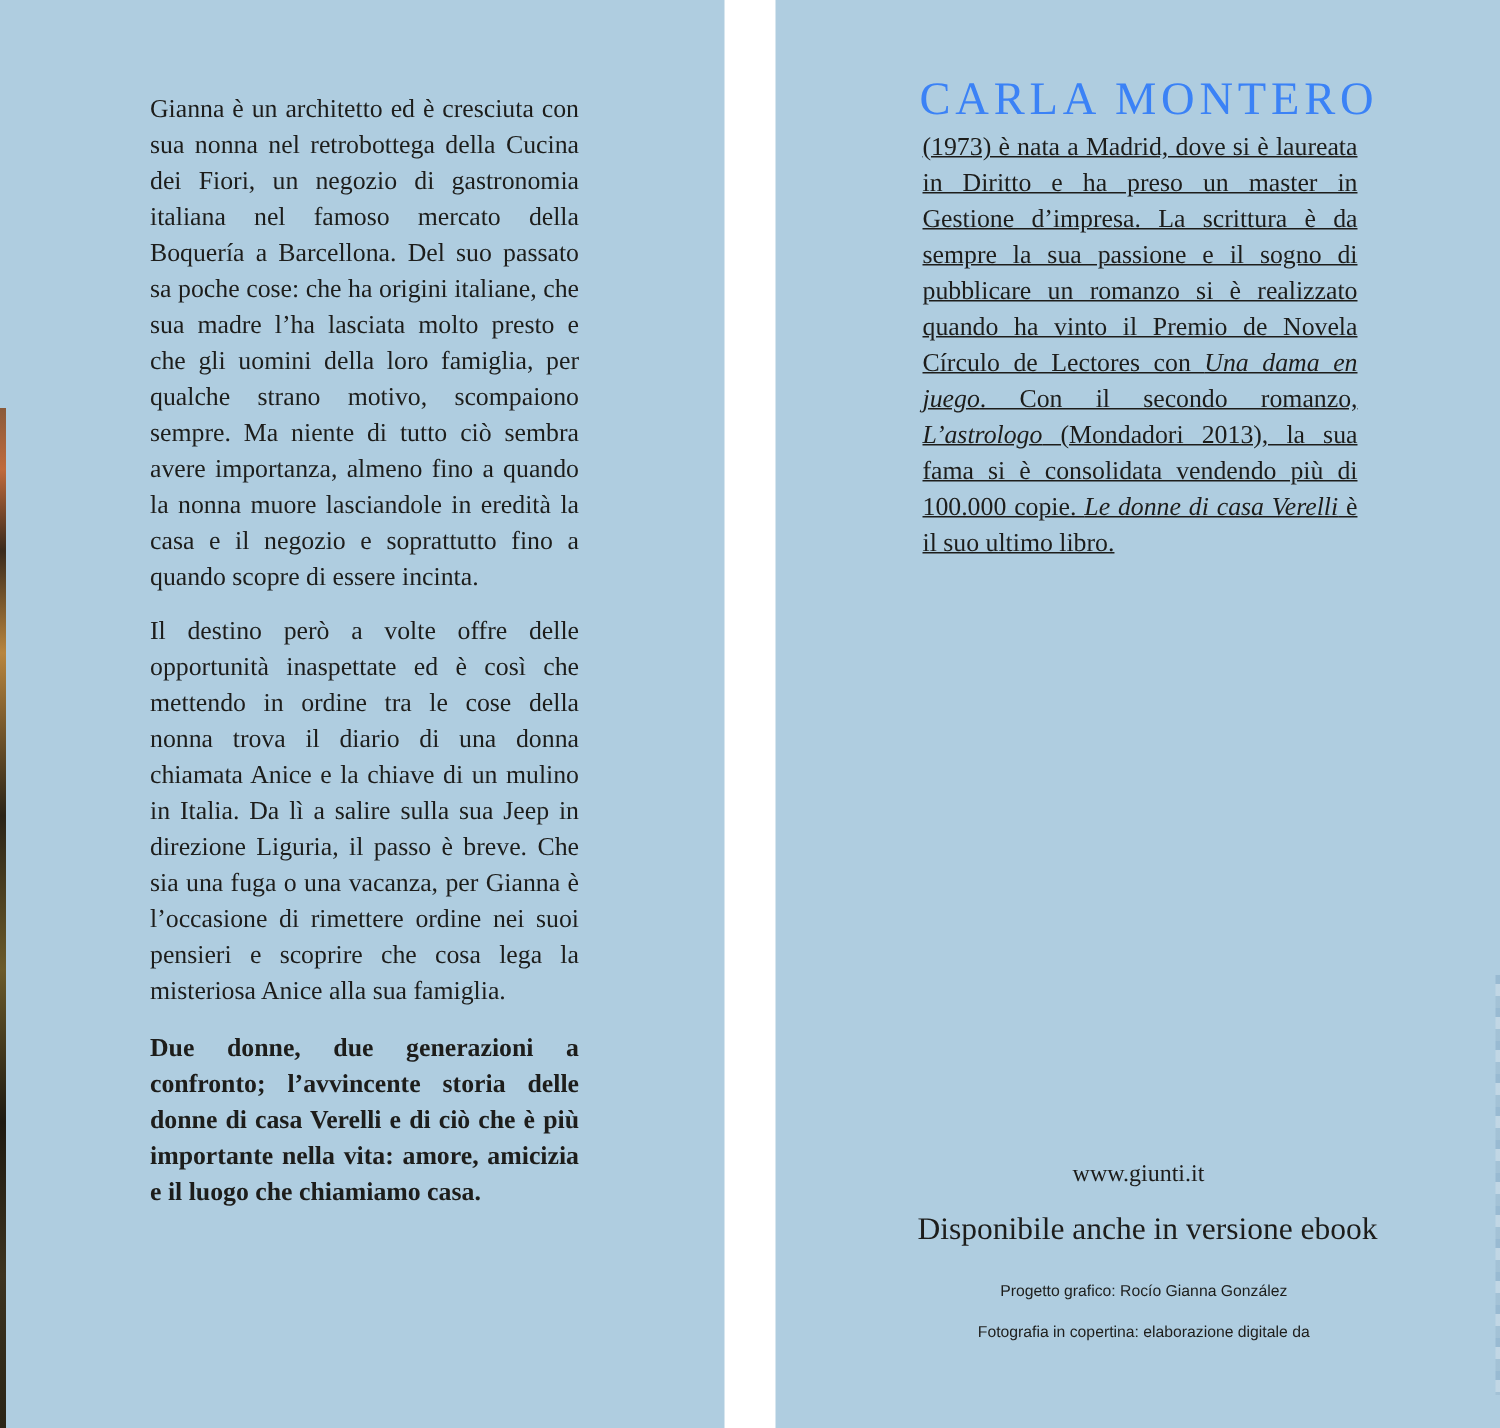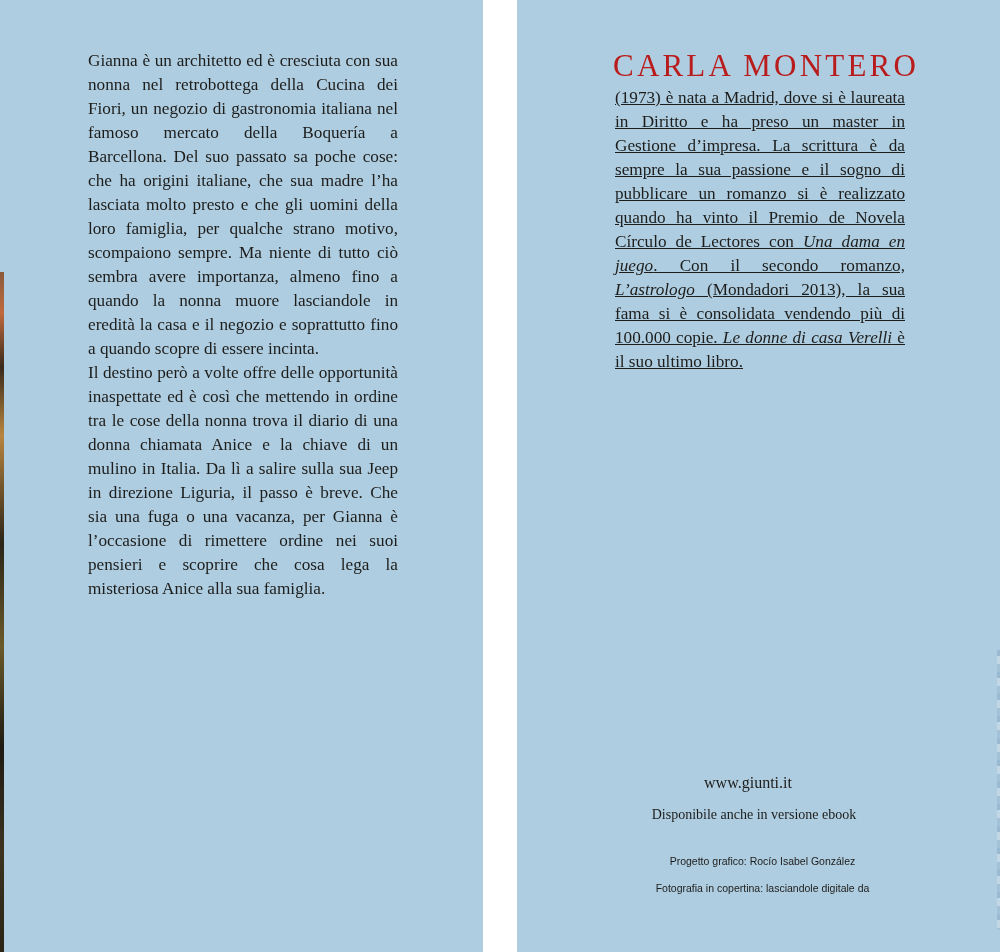--- a/index.html
+++ b/index.html
@@ -17,36 +17,36 @@
   .edge-noise {
     position: absolute; right: 0; top: 650px; width: 3px; height: 280px;
     background: repeating-linear-gradient(180deg, #8fb2cc 0 6px, #c9dbe7 6px 14px, #9ebdd2 14px 22px);
     opacity: 0.7;
   }
   .body-text {
     position: absolute; color: #1d1d1b; font-family: "Liberation Serif", "DejaVu Serif", serif;
     font-size: 17.2px; line-height: 24px; text-align: justify; hyphens: none;
   }
   .left-text { left: 88px; top: 49px; width: 310px; }
-  .left-text p { margin: 0; }
+  .left-text p { margin: 12px; }
   .left-text p.bold { font-weight: bold; margin-top: 14px; }
   .right-heading {
     position: absolute; left: 613px; top: 48px; width: 292px;
     font-family: "Liberation Serif", "DejaVu Serif", serif;
-    font-size: 31px; letter-spacing: 3.2px; color: #b91c1c; white-space: nowrap;
+    font-size: 31px; letter-spacing: 3.2px; color: #3b82f6; white-space: nowrap;
   }
   .right-text { left: 615px; top: 86px; width: 290px; text-decoration: underline; }
   .right-text p { margin: 0; }
   .right-text em { font-style: italic; }
   .center-line {
-    position: absolute; left: 517px; width: 454px; text-align: center; color: #1d1d1b;
+    position: absolute; left: 528px; width: 454px; text-align: center; color: #1d1d1b;
     font-family: "Liberation Serif", "DejaVu Serif", serif;
   }
   .web { top: 774px; font-size: 16px; padding-left: 8px; box-sizing: border-box; }
-  .ebook { top: 807px; font-size: 14px; padding-left: 20px; box-sizing: border-box; }
+  .ebook { top: 807px; font-size: 21px; padding-left: 20px; box-sizing: border-box; }
   .credit {
     position: absolute; left: 517px; width: 483px; text-align: center; color: #1d1d1b;
     font-family: "Liberation Sans", "DejaVu Sans", sans-serif; font-size: 10.5px; line-height: 15px;
     padding-left: 8px; box-sizing: border-box;
   }
   .credit-design { top: 854px; }
   .credit-photo { top: 881px; }
 </style>
 </head>
 <body>
@@ -54,27 +54,28 @@
 <div class="panel panel-left">
   <div class="photo-strip"></div>
 </div>
 <div class="panel panel-right">
   <div class="edge-noise"></div>
 </div>
 
 <div class="body-text left-text">
   <p>Gianna è un architetto ed è cresciuta con sua nonna nel retrobottega della Cucina dei Fiori, un negozio di gastronomia italiana nel famoso mercato della Boquería a Barcellona. Del suo passato sa poche cose: che ha origini italiane, che sua madre l’ha lasciata molto presto e che gli uomini della loro famiglia, per qualche strano motivo, scompaiono sempre. Ma niente di tutto ciò sembra avere importanza, almeno fino a quando la nonna muore lasciandole in eredità la casa e il negozio e soprattutto fino a quando scopre di essere incinta.</p>
   <p>Il destino però a volte offre delle opportunità inaspettate ed è così che mettendo in ordine tra le cose della nonna trova il diario di una donna chiamata Anice e la chiave di un mulino in Italia. Da lì a salire sulla sua Jeep in direzione Liguria, il passo è breve. Che sia una fuga o una vacanza, per Gianna è l’occasione di rimettere ordine nei suoi pensieri e scoprire che cosa lega la misteriosa Anice alla sua famiglia.</p>
+  <p class="bold">Due donne, due generazioni a confronto; l’avvincente storia delle donne di casa Verelli e di ciò che è più importante nella vita: amore, amicizia e il luogo che chiamiamo casa.</p>
 </div>
 
 <div class="right-heading">CARLA MONTERO</div>
 
 <div class="body-text right-text">
   <p><span>(1973) è nata a Madrid, dove si è laureata in Diritto e ha preso un master in Gestione d’impresa. La scrittura è da sempre la sua passione e il sogno di pubblicare un romanzo si è realizzato quando ha vinto il Premio de Novela Círculo de Lectores con </span><em>Una dama en juego</em><span>. Con il secondo romanzo, </span><em>L’astrologo</em><span> (Mondadori 2013), la sua fama si è consolidata vendendo più di 100.000 copie. </span><em>Le donne di casa Verelli</em><span> è il suo ultimo libro.</span></p>
 </div>
 
 <div class="center-line web">www.giunti.it</div>
 <div class="center-line ebook">Disponibile anche in versione ebook</div>
 
-<div class="credit credit-design">Progetto grafico: Rocío Isabel González</div>
+<div class="credit credit-design">Progetto grafico: Rocío Gianna González</div>
 <div class="credit credit-photo">
-  <div>Fotografia in copertina: lasciandole digitale da</div>
+  <div>Fotografia in copertina: elaborazione digitale da</div>
 </div>
 
 </body></html>

